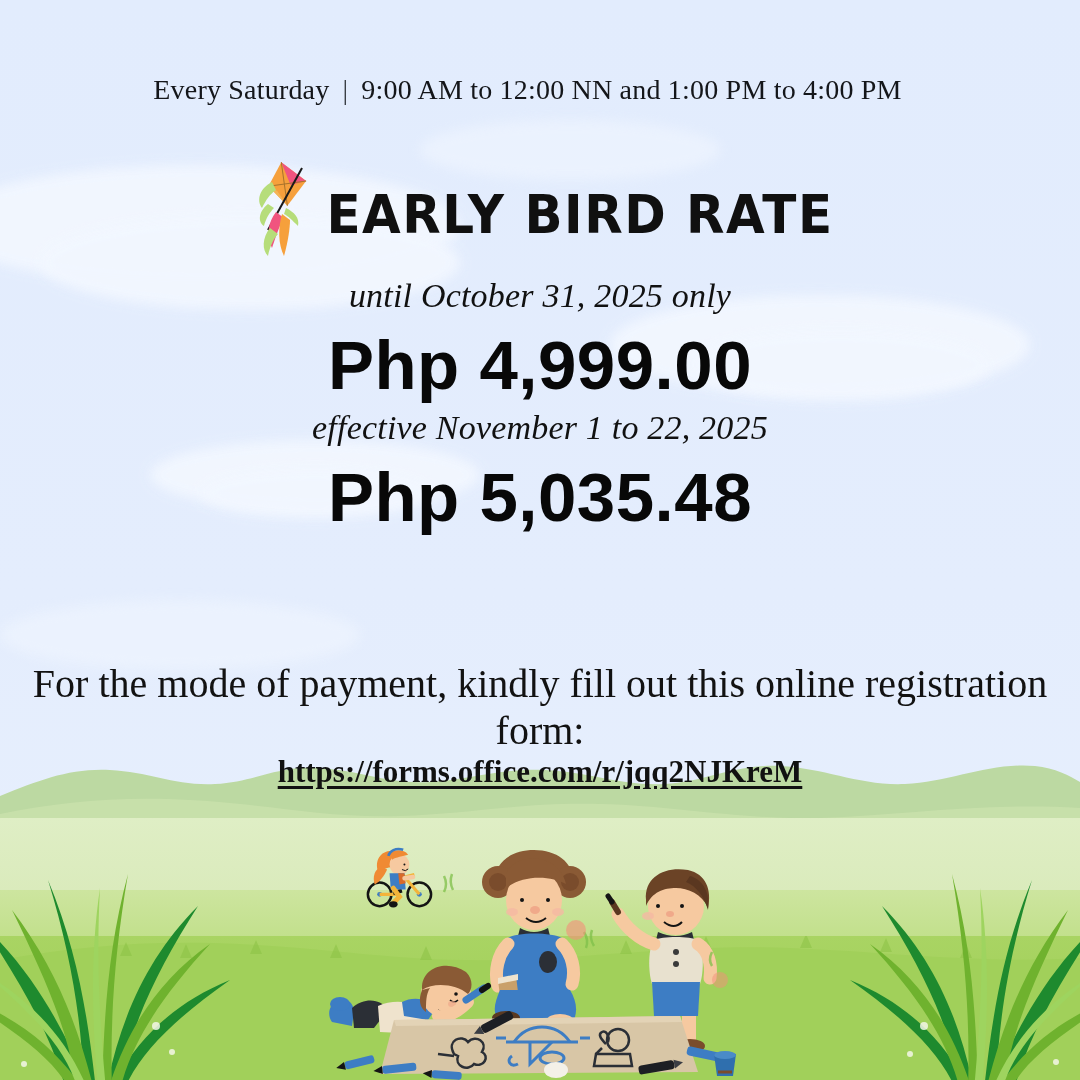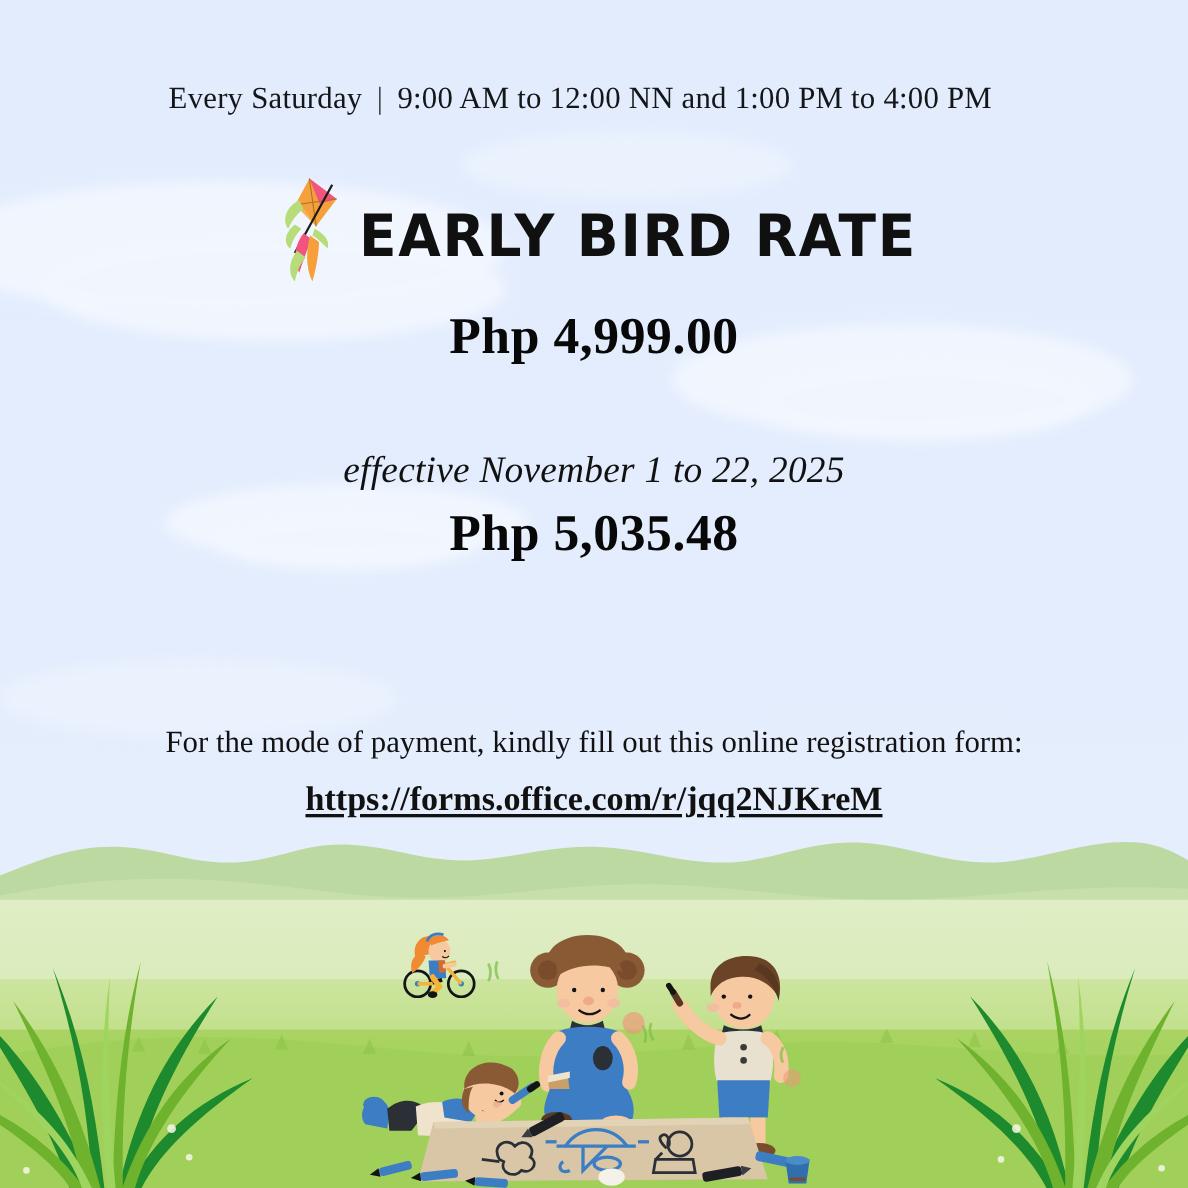--- a/index.html
+++ b/index.html
@@ -50,30 +50,30 @@
     font-family:"DejaVu Sans", sans-serif;font-weight:bold;
     font-size:50px;letter-spacing:1.5px;color:#101010;line-height:1;
   }
   .rate-head .title{transform:scaleY(1.06);}
   .kite{width:78px;height:112px;flex:0 0 auto;margin-right:-4px;margin-top:-6px;}
   .rate-sub{
     font-family:"Liberation Serif", serif;font-style:italic;font-size:34px;
     margin-top:9px;color:#111;letter-spacing:.2px;
   }
   .rate-price{
-    font-family:Liberation Serif, serif;font-weight:bold;font-size:47px;
+    font-family:Liberation Sans, sans-serif;font-weight:bold;font-size:69px;
     margin-top:11px;color:#080808;letter-spacing:.5px;
   }
   #block-early{top:162px;}
   #block-regular{top:400px;}
 
   .payment{position:absolute;left:0;top:660px;width:1080px;text-align:center;}
-  .payment .line1{font-family:"Liberation Serif", serif;font-size:28px;color:#121212;}
+  .payment .line1{font-family:"Liberation Serif", serif;font-size:40px;color:#121212;}
   .payment .link{
-    display:inline-block;margin-top:16px;
+    display:inline-block;
     font-family:"Liberation Serif", serif;font-weight:bold;font-size:31px;
     color:#111;text-decoration:underline;text-underline-offset:4px;
   }
 
   
   .scene{position:absolute;left:0;bottom:0;width:1080px;height:340px;}
   .grass-l{position:absolute;left:-40px;bottom:-10px;width:280px;height:250px;}
   .grass-r{position:absolute;right:-40px;bottom:-10px;width:280px;height:250px;}
   .kids{position:absolute;left:320px;bottom:0px;width:430px;height:240px;}
 </style>
@@ -143,20 +143,21 @@
           <path d="M56,12 L22,74" stroke="#1a1a1a" stroke-width="2" fill="none"></path>
           <path d="M26,26 C14,32 10,44 16,52 C20,44 24,38 30,34 Z" fill="#b6dd7a"></path>
           <path d="M22,48 C12,56 12,66 18,70 C20,62 24,56 28,52 Z" fill="#b6dd7a"></path>
           <path d="M40,52 C48,56 54,62 52,70 C46,64 42,60 38,58 Z" fill="#b6dd7a"></path>
           <path d="M30,56 C22,66 20,80 26,92 C30,80 34,68 38,62 Z" fill="#f0547f"></path>
           <path d="M36,58 C32,72 32,88 38,100 C42,86 44,72 44,64 Z" fill="#f6a03c"></path>
           <path d="M24,72 C16,82 16,94 22,100 C24,90 28,82 32,78 Z" fill="#b6dd7a"></path>
         </svg>
         <span class="title">EARLY BIRD RATE</span>
       </div>
+      <div class="rate-sub">until October 31, 2025 only</div>
       <div class="rate-price">Php 4,999.00</div>
     </div>
 
     <div class="rate-block" id="block-regular">
       <div class="rate-sub">effective November 1 to 22, 2025</div>
       <div class="rate-price">Php 5,035.48</div>
     </div>
 
     <div class="payment">
       <div class="line1">For the mode of payment, kindly fill out this online registration form:</div>

